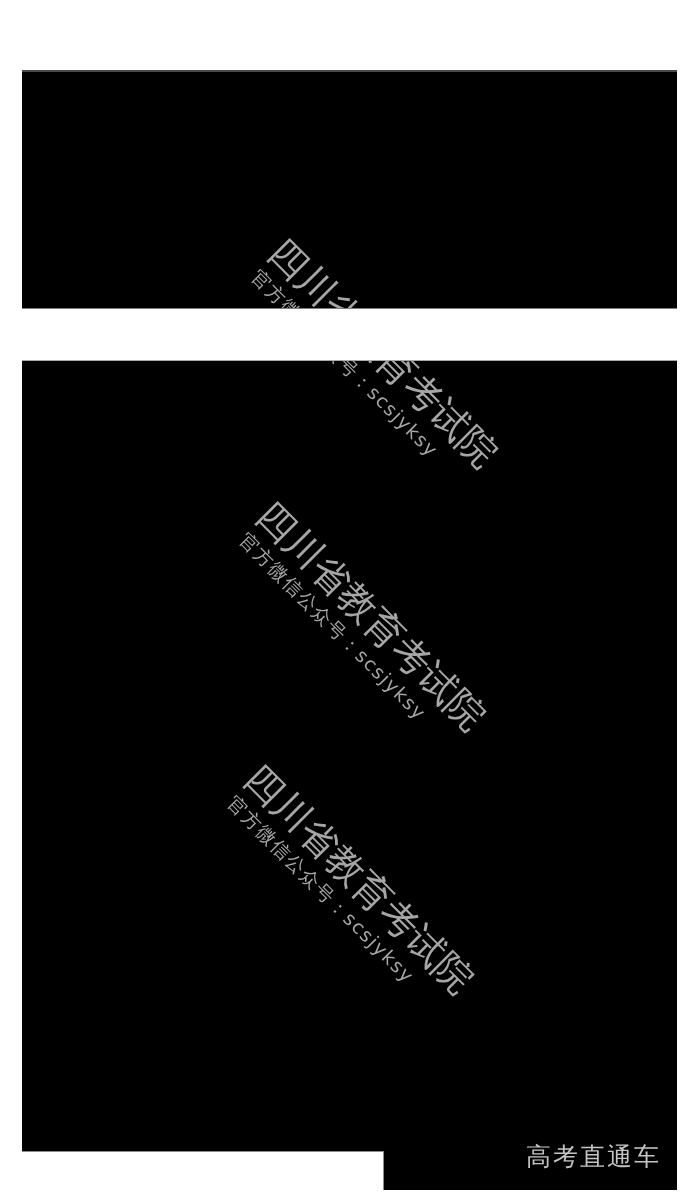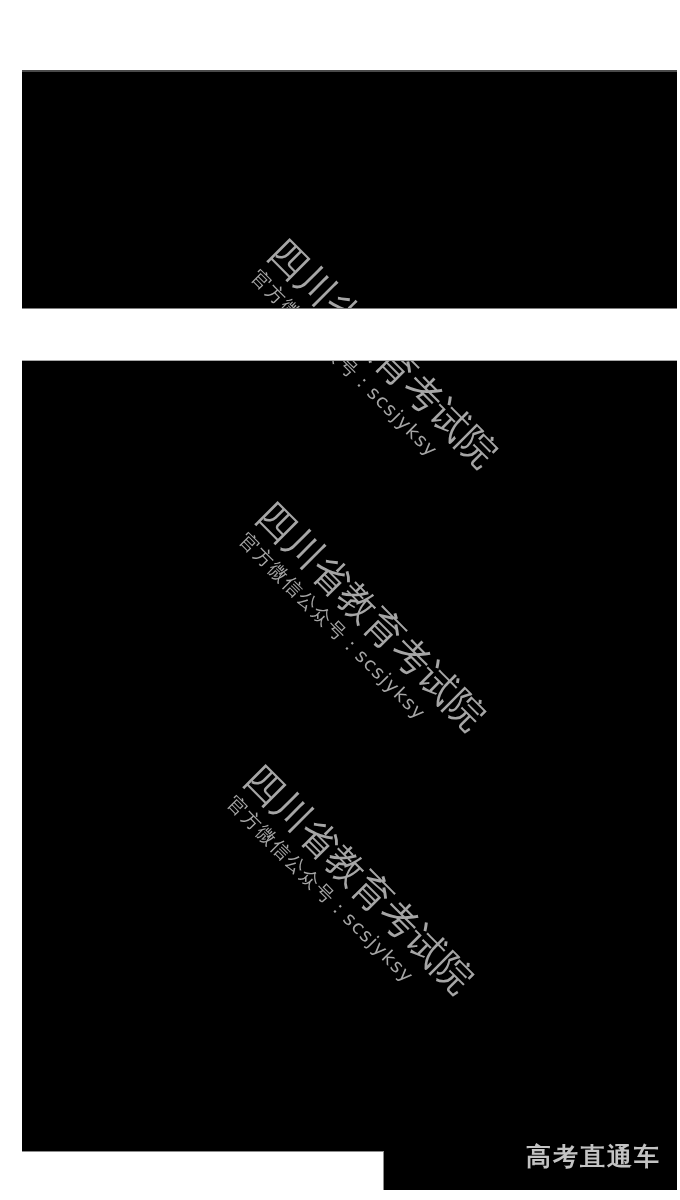--- a/index.html
+++ b/index.html
@@ -81,21 +81,20 @@
   .wm-c  { left: 243px; top: 397px; }
   .brand {
     position: absolute;
     top: 1144px;
     right: 19px;
     font-size: 25px;
     line-height: 1.05;
     color: #c3c3c3;
     letter-spacing: 2px;
     z-index: 5;
-    font-weight: bold;
   }
 </style>
 </head>
 <body>
 
 <div class="page">
 
   <div class="img-block block1">
     <div class="wm wm-a1">
       <div class="wm-l1">四川省教育考试院</div>

